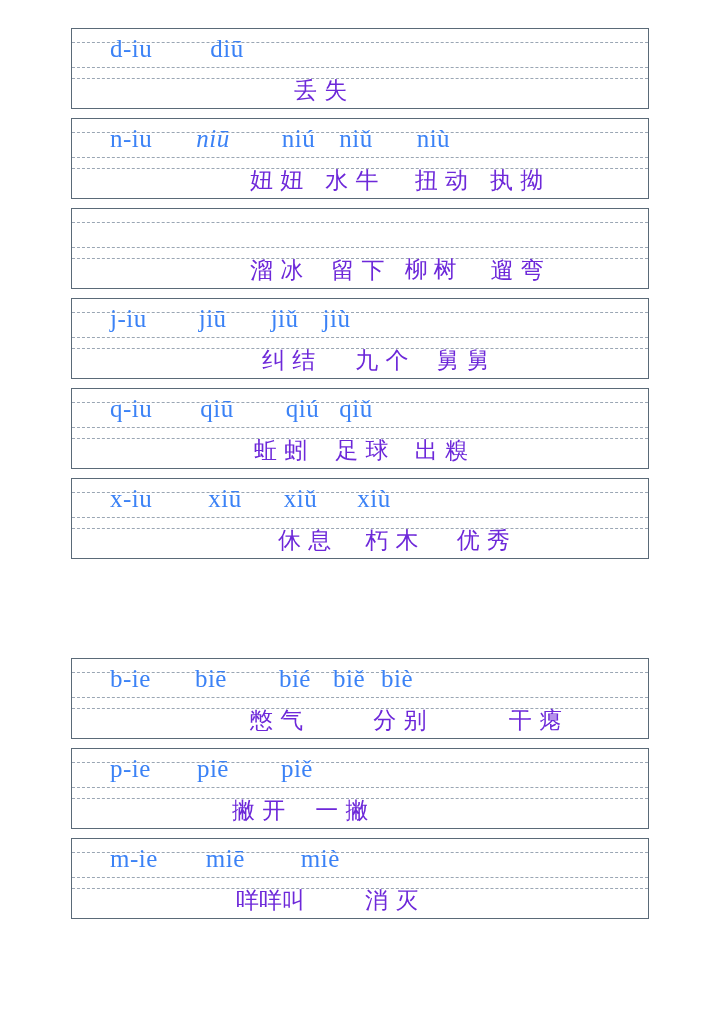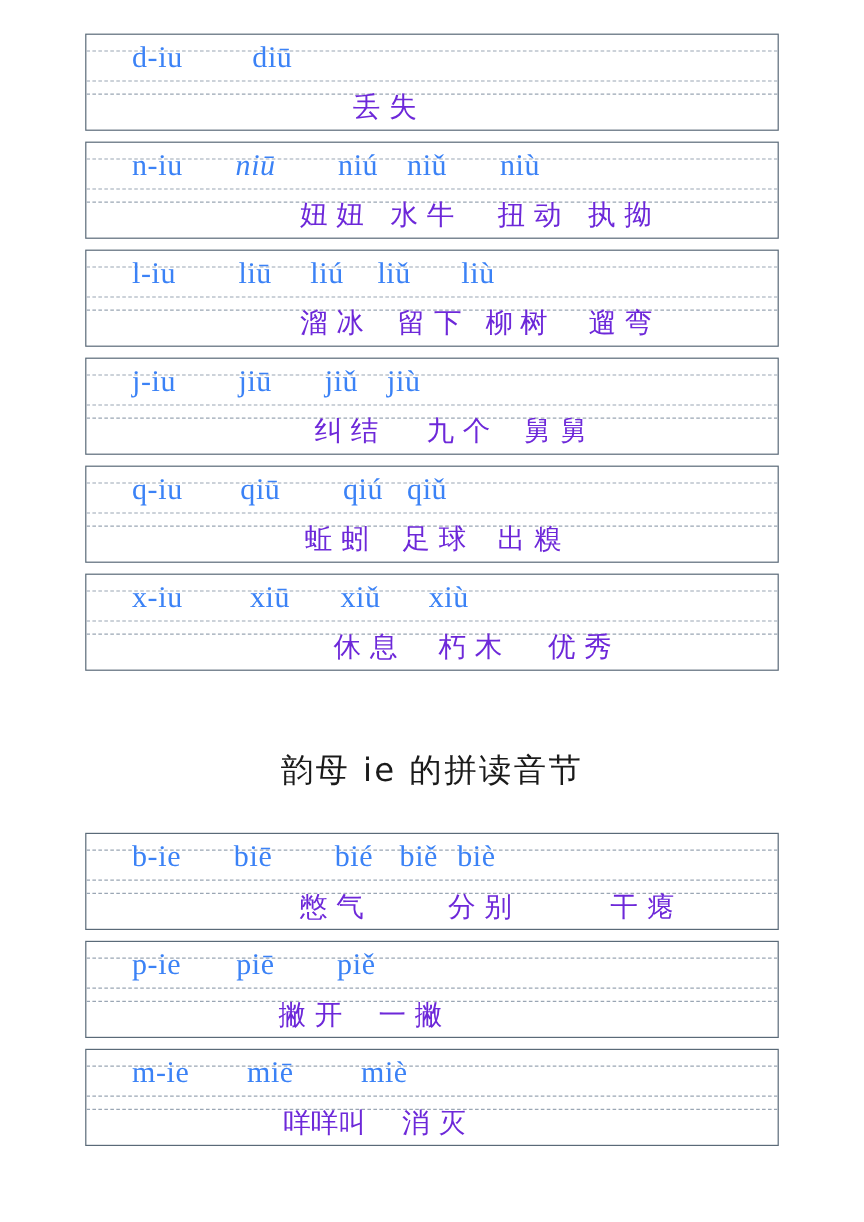--- a/index.html
+++ b/index.html
@@ -141,27 +141,20 @@
             <span class="word">妞 妞</span>
             <span class="word" style="margin-left: 22px;">水 牛</span>
             <span class="word" style="margin-left: 36px;">扭 动</span>
             <span class="word" style="margin-left: 22px;">执 拗</span>
           </div>
         </div>
         <div class="practice-box">
           <div class="guide g1"></div>
           <div class="guide g2"></div>
           <div class="guide g3"></div>
-          <div class="pinyin-line">
-            <span class="cell initial">l-iu</span>
-            <span class="cell" style="margin-left: 52px;">liū</span>
-            <span class="cell" style="margin-left: 32px;">liú</span>
-            <span class="cell" style="margin-left: 28px;">liǔ</span>
-            <span class="cell" style="margin-left: 42px;">liù</span>
-          </div>
           <div class="hanzi-line" style="padding-left: 178px;">
             <span class="word">溜 冰</span>
             <span class="word" style="margin-left: 28px;">留 下</span>
             <span class="word" style="margin-left: 20px; font-family: Liberation Serif, serif;">柳 树</span>
             <span class="word" style="margin-left: 34px;">遛 弯</span>
           </div>
         </div>
         <div class="practice-box">
           <div class="guide g1"></div>
           <div class="guide g2"></div>
@@ -206,21 +199,20 @@
           </div>
           <div class="hanzi-line" style="padding-left: 206px;">
             <span class="word">休 息</span>
             <span class="word" style="margin-left: 34px;">朽 木</span>
             <span class="word" style="margin-left: 38px;">优 秀</span>
           </div>
         </div>
       </div>
       <div class="section">
         <div class="gap-before-heading"></div>
-        <div class="section-heading">韵母 ie 的拼读音节</div>
         <div class="gap-after-heading"></div>
         <div class="practice-box">
           <div class="guide g1"></div>
           <div class="guide g2"></div>
           <div class="guide g3"></div>
           <div class="pinyin-line">
             <span class="cell initial">b-ie</span>
             <span class="cell" style="margin-left: 44px;">biē</span>
             <span class="cell" style="margin-left: 52px;">bié</span>
             <span class="cell" style="margin-left: 22px;">biě</span>
@@ -249,20 +241,20 @@
         </div>
         <div class="practice-box">
           <div class="guide g1"></div>
           <div class="guide g2"></div>
           <div class="guide g3"></div>
           <div class="pinyin-line">
             <span class="cell initial">m-ie</span>
             <span class="cell" style="margin-left: 48px;">miē</span>
             <span class="cell" style="margin-left: 56px;">miè</span>
           </div>
-          <div class="hanzi-line" style="padding-left: 164px;">
+          <div class="hanzi-line" style="padding-left: 164px; gap: 30px;">
             <span class="word">咩咩叫</span>
             <span class="word" style="margin-left: 30px;">消 灭</span>
           </div>
         </div>
       </div>
     </div>
 </div>
 
 </body></html>

